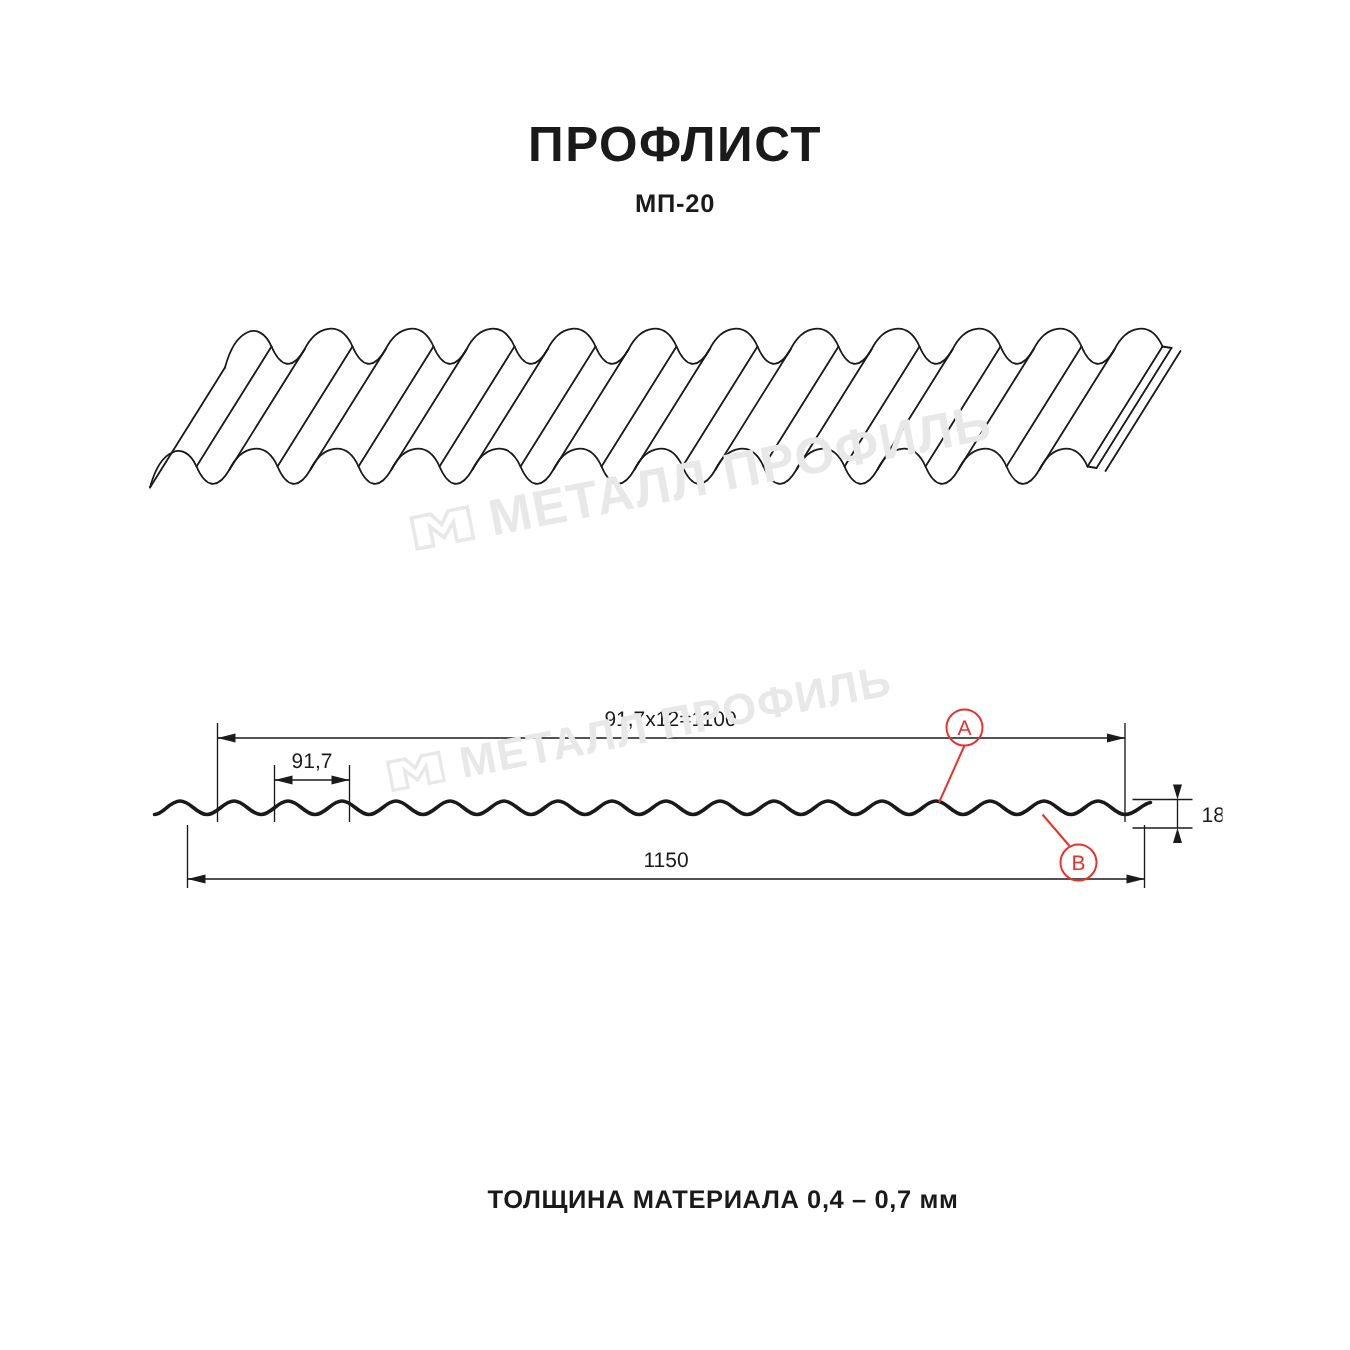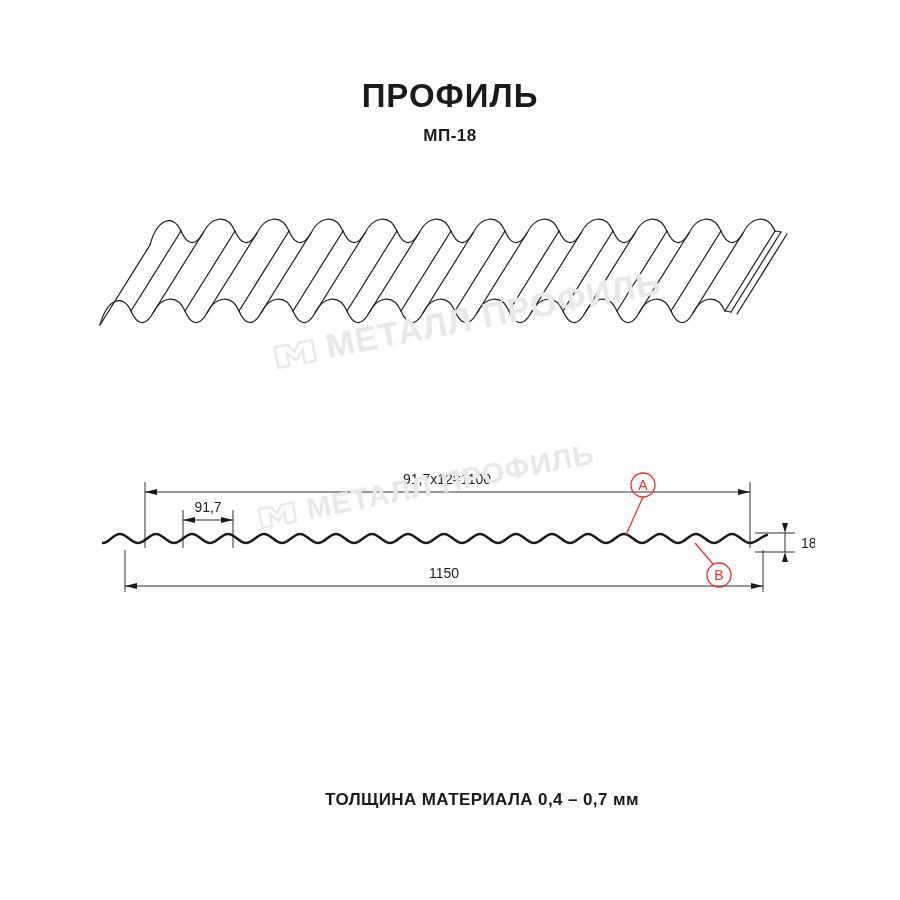--- a/index.html
+++ b/index.html
@@ -100,22 +100,22 @@
     font-size: 14px;
     fill: #e8312a;
   }
 </style>
 </head>
 <body>
 
 <div class="page">
 
   <div class="title-block">
-    <div class="title">ПРОФИЛЬ</div>
-    <div class="subtitle">МП-18</div>
+    <div class="title">ПРОФЛИСТ</div>
+    <div class="subtitle">МП-20</div>
   </div>
 
   <svg class="iso-svg" width="720" height="180" viewBox="0 0 720 180">
     <g fill="none" stroke="#1a1a1a" stroke-width="1.2" stroke-linejoin="round" stroke-linecap="round">
 
       <path d="M55,60 C62,34 78,28 86,46 C92,60 100,62 108,48
                C116,32 132,28 140,46 C146,60 154,62 162,48
                C170,32 186,28 194,46 C200,60 208,62 216,48
                C224,32 240,28 248,46 C254,60 262,62 270,48
                C278,32 294,28 302,46 C308,60 316,62 324,48

